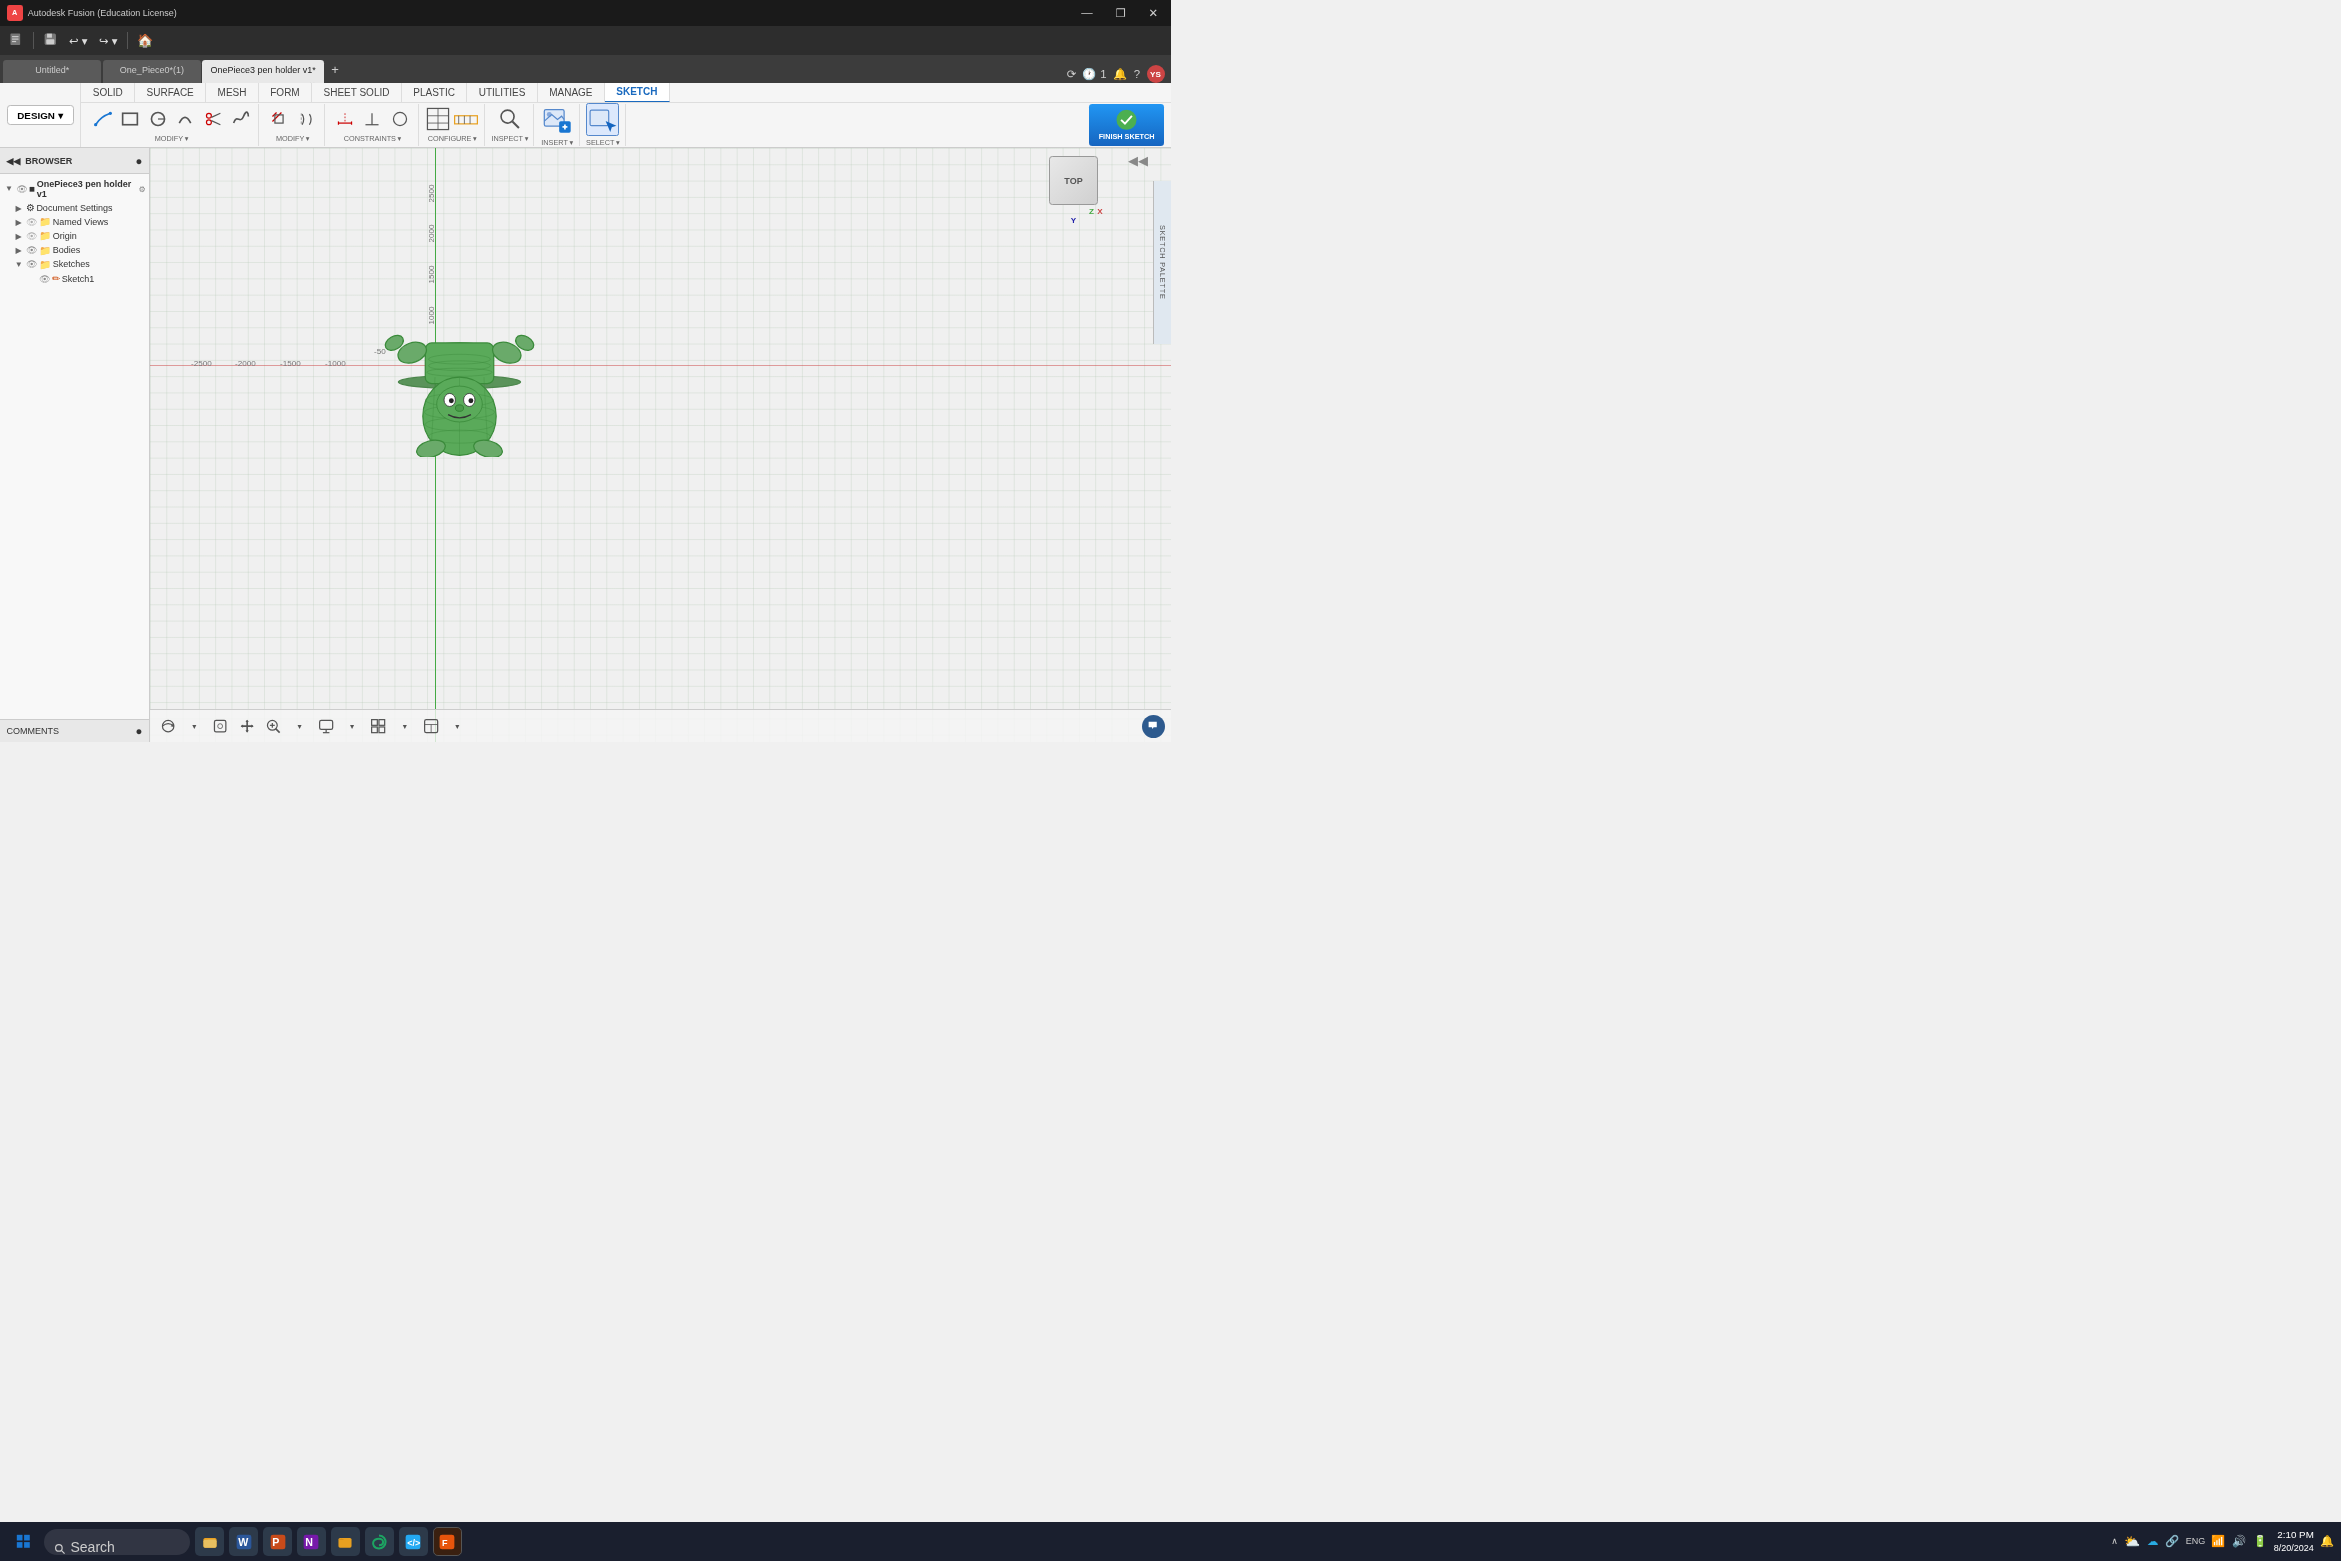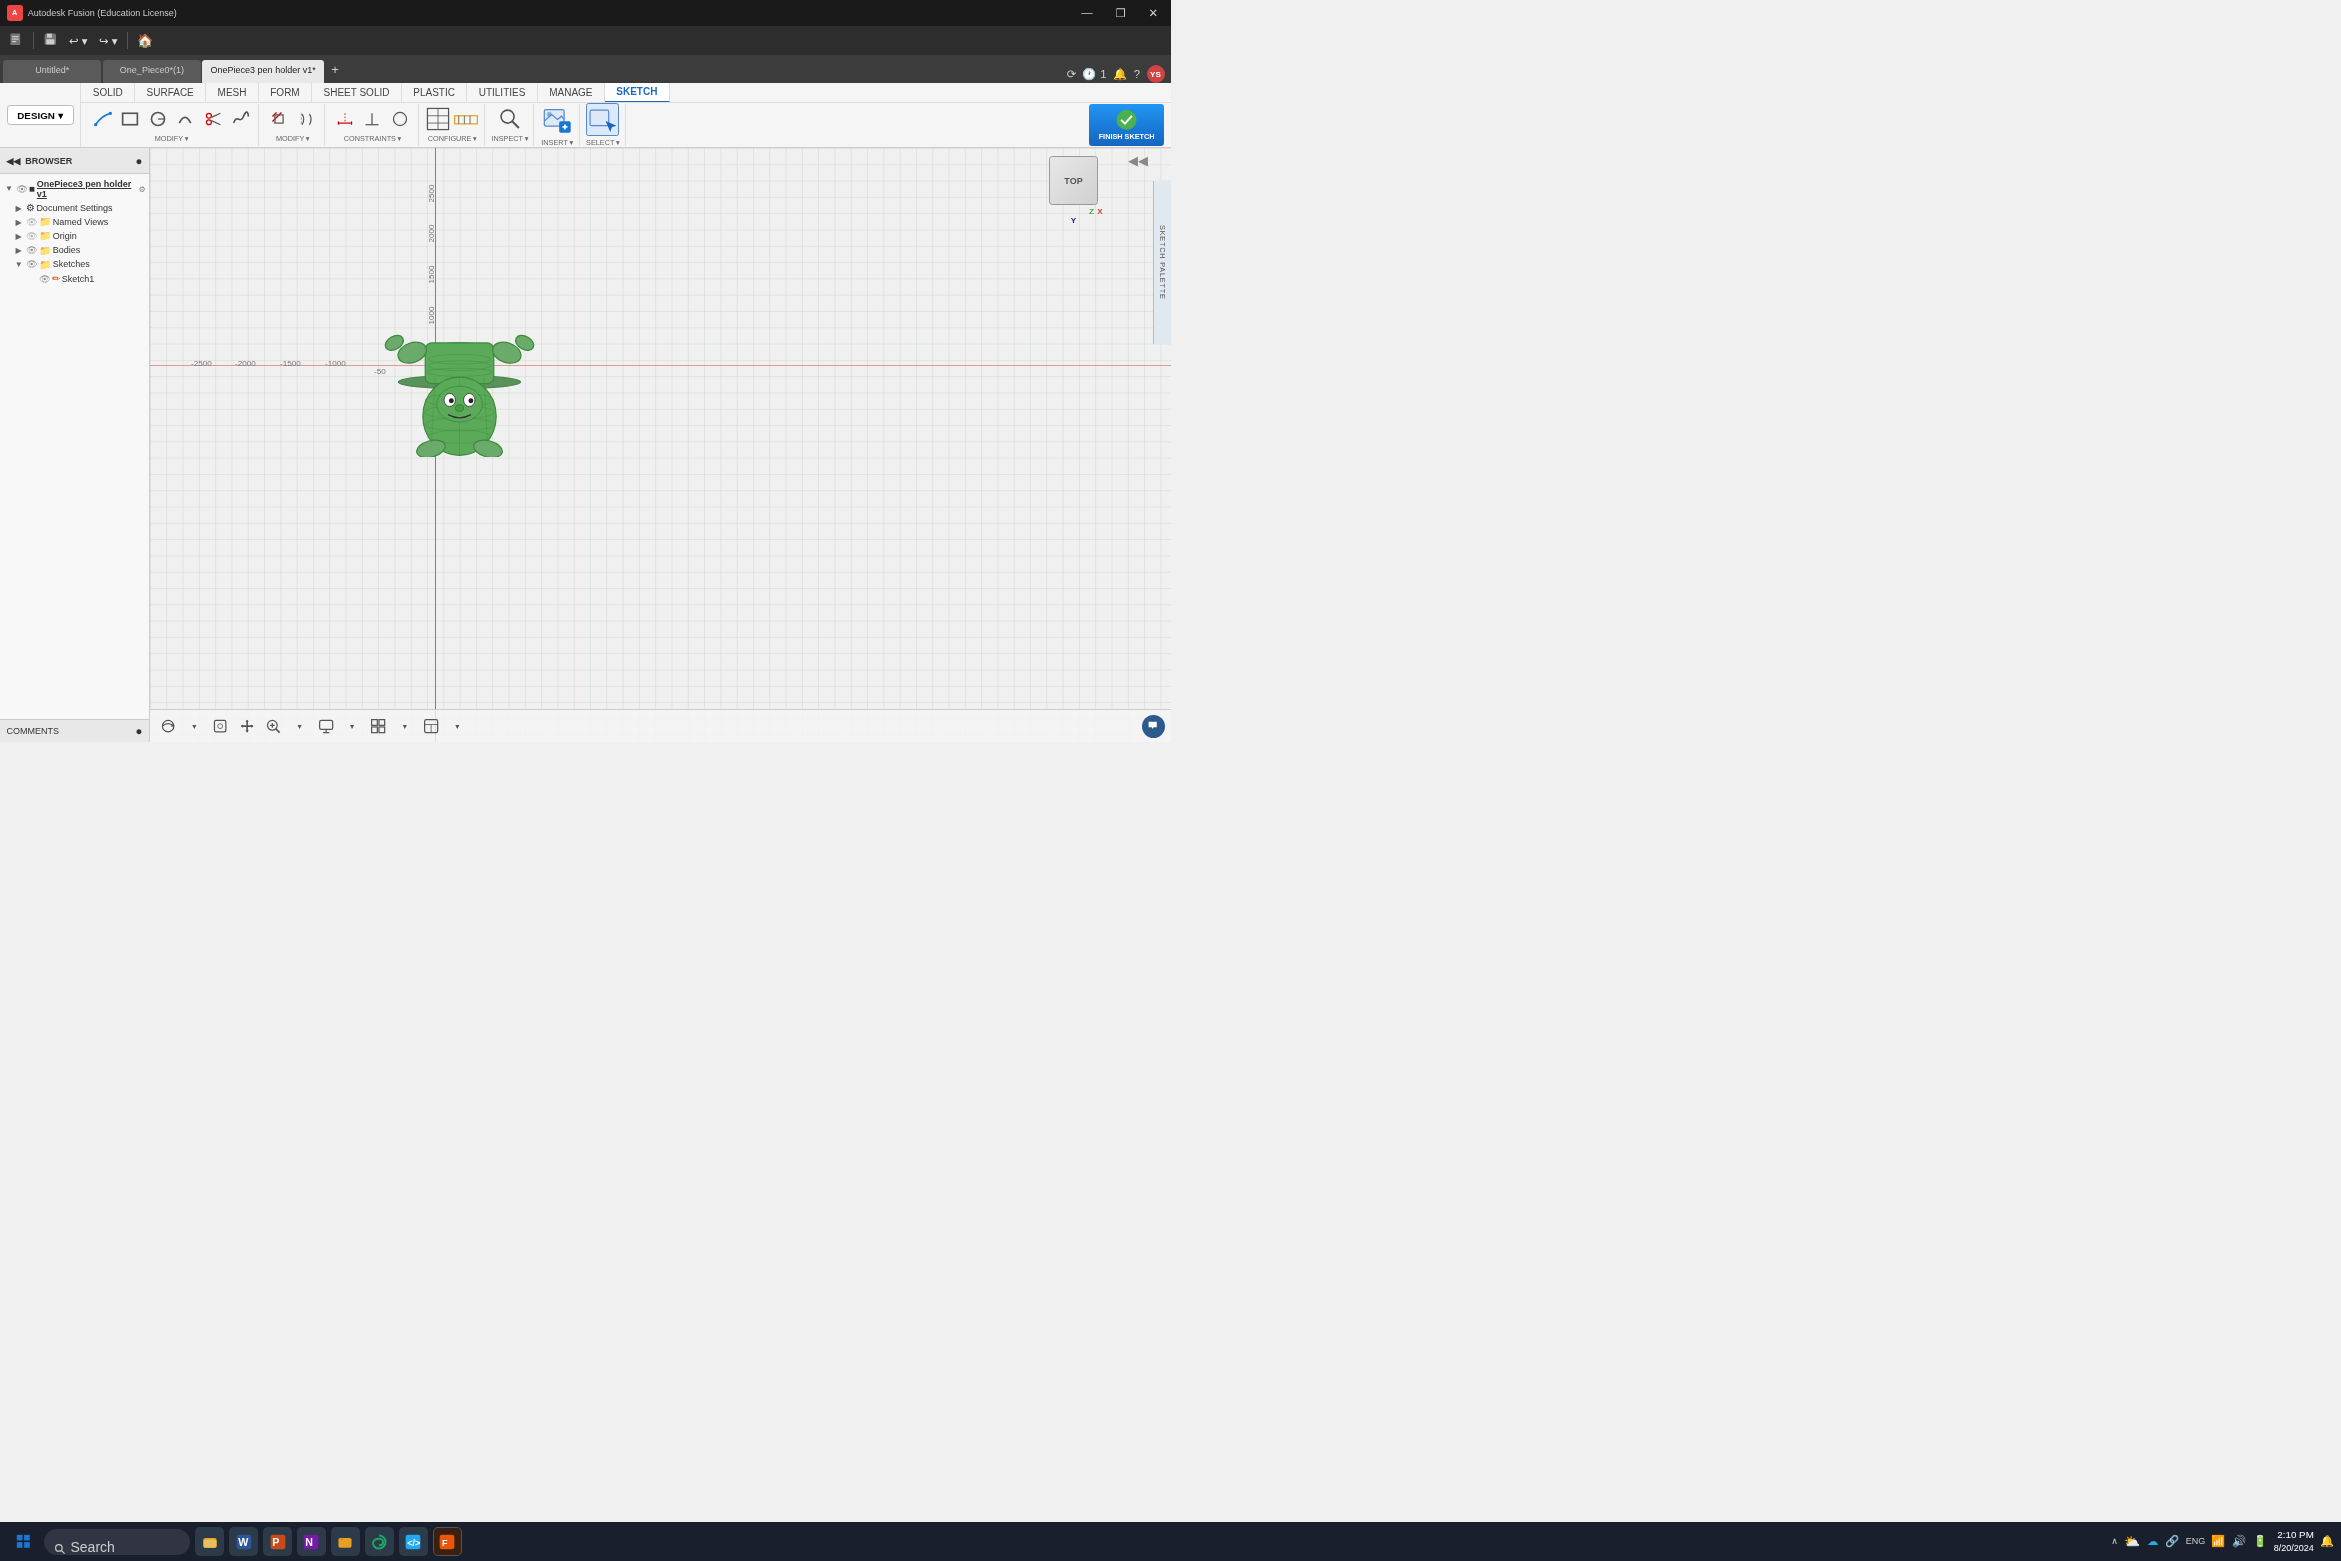--- a/index.html
+++ b/index.html
@@ -299,21 +299,21 @@
     }
     .tree-folder {
       font-size: 9.8px;
     }
     .tree-label {
       flex: 1;
       font-size: 9px;
     }
     .tree-indent-1 { padding-left: 13px; }
     .tree-indent-2 { padding-left: 26px; }
-    .tree-bold { font-weight: bold; text-decoration: underline; }
+    .tree-bold { font-weight: bold; }
 
     
     #comments-bar {
       height: 23px;
       background: #e8e8e8;
       display: flex;
       align-items: center;
       padding: 0 6.5px;
       font-size: 9px;
       color: #333;
@@ -905,21 +905,21 @@
 
     <div id="axis-h"></div>
 
     <div id="axis-v" style="left:285px;"></div>
 
     <span class="scale-label" style="left:272px;top:41px;">2500</span>
     <span class="scale-label" style="left:272px;top:81px;">2000</span>
     <span class="scale-label" style="left:272px;top:122px;">1500</span>
     <span class="scale-label" style="left:272px;top:163px;">1000</span>
 
-    <span class="scale-label" style="top:219px;left:224px;transform:none;">-50</span>
+    <span class="scale-label" style="top:199px;left:224px;transform:none;">-50</span>
     <span class="scale-label" style="top:211px;left:175px;transform:none;">-1000</span>
     <span class="scale-label" style="top:211px;left:130px;transform:none;">-1500</span>
     <span class="scale-label" style="top:211px;left:85px;transform:none;">-2000</span>
     <span class="scale-label" style="top:211px;left:41px;transform:none;">-2500</span>
 
     <div id="model-container">
       <svg class="model-svg" viewBox="0 0 200 200">
 
         <ellipse cx="100" cy="108" rx="75" ry="8" fill="#4a8a4a" stroke="#3a7a3a" stroke-width="1.5" opacity="0.9"></ellipse>
 

